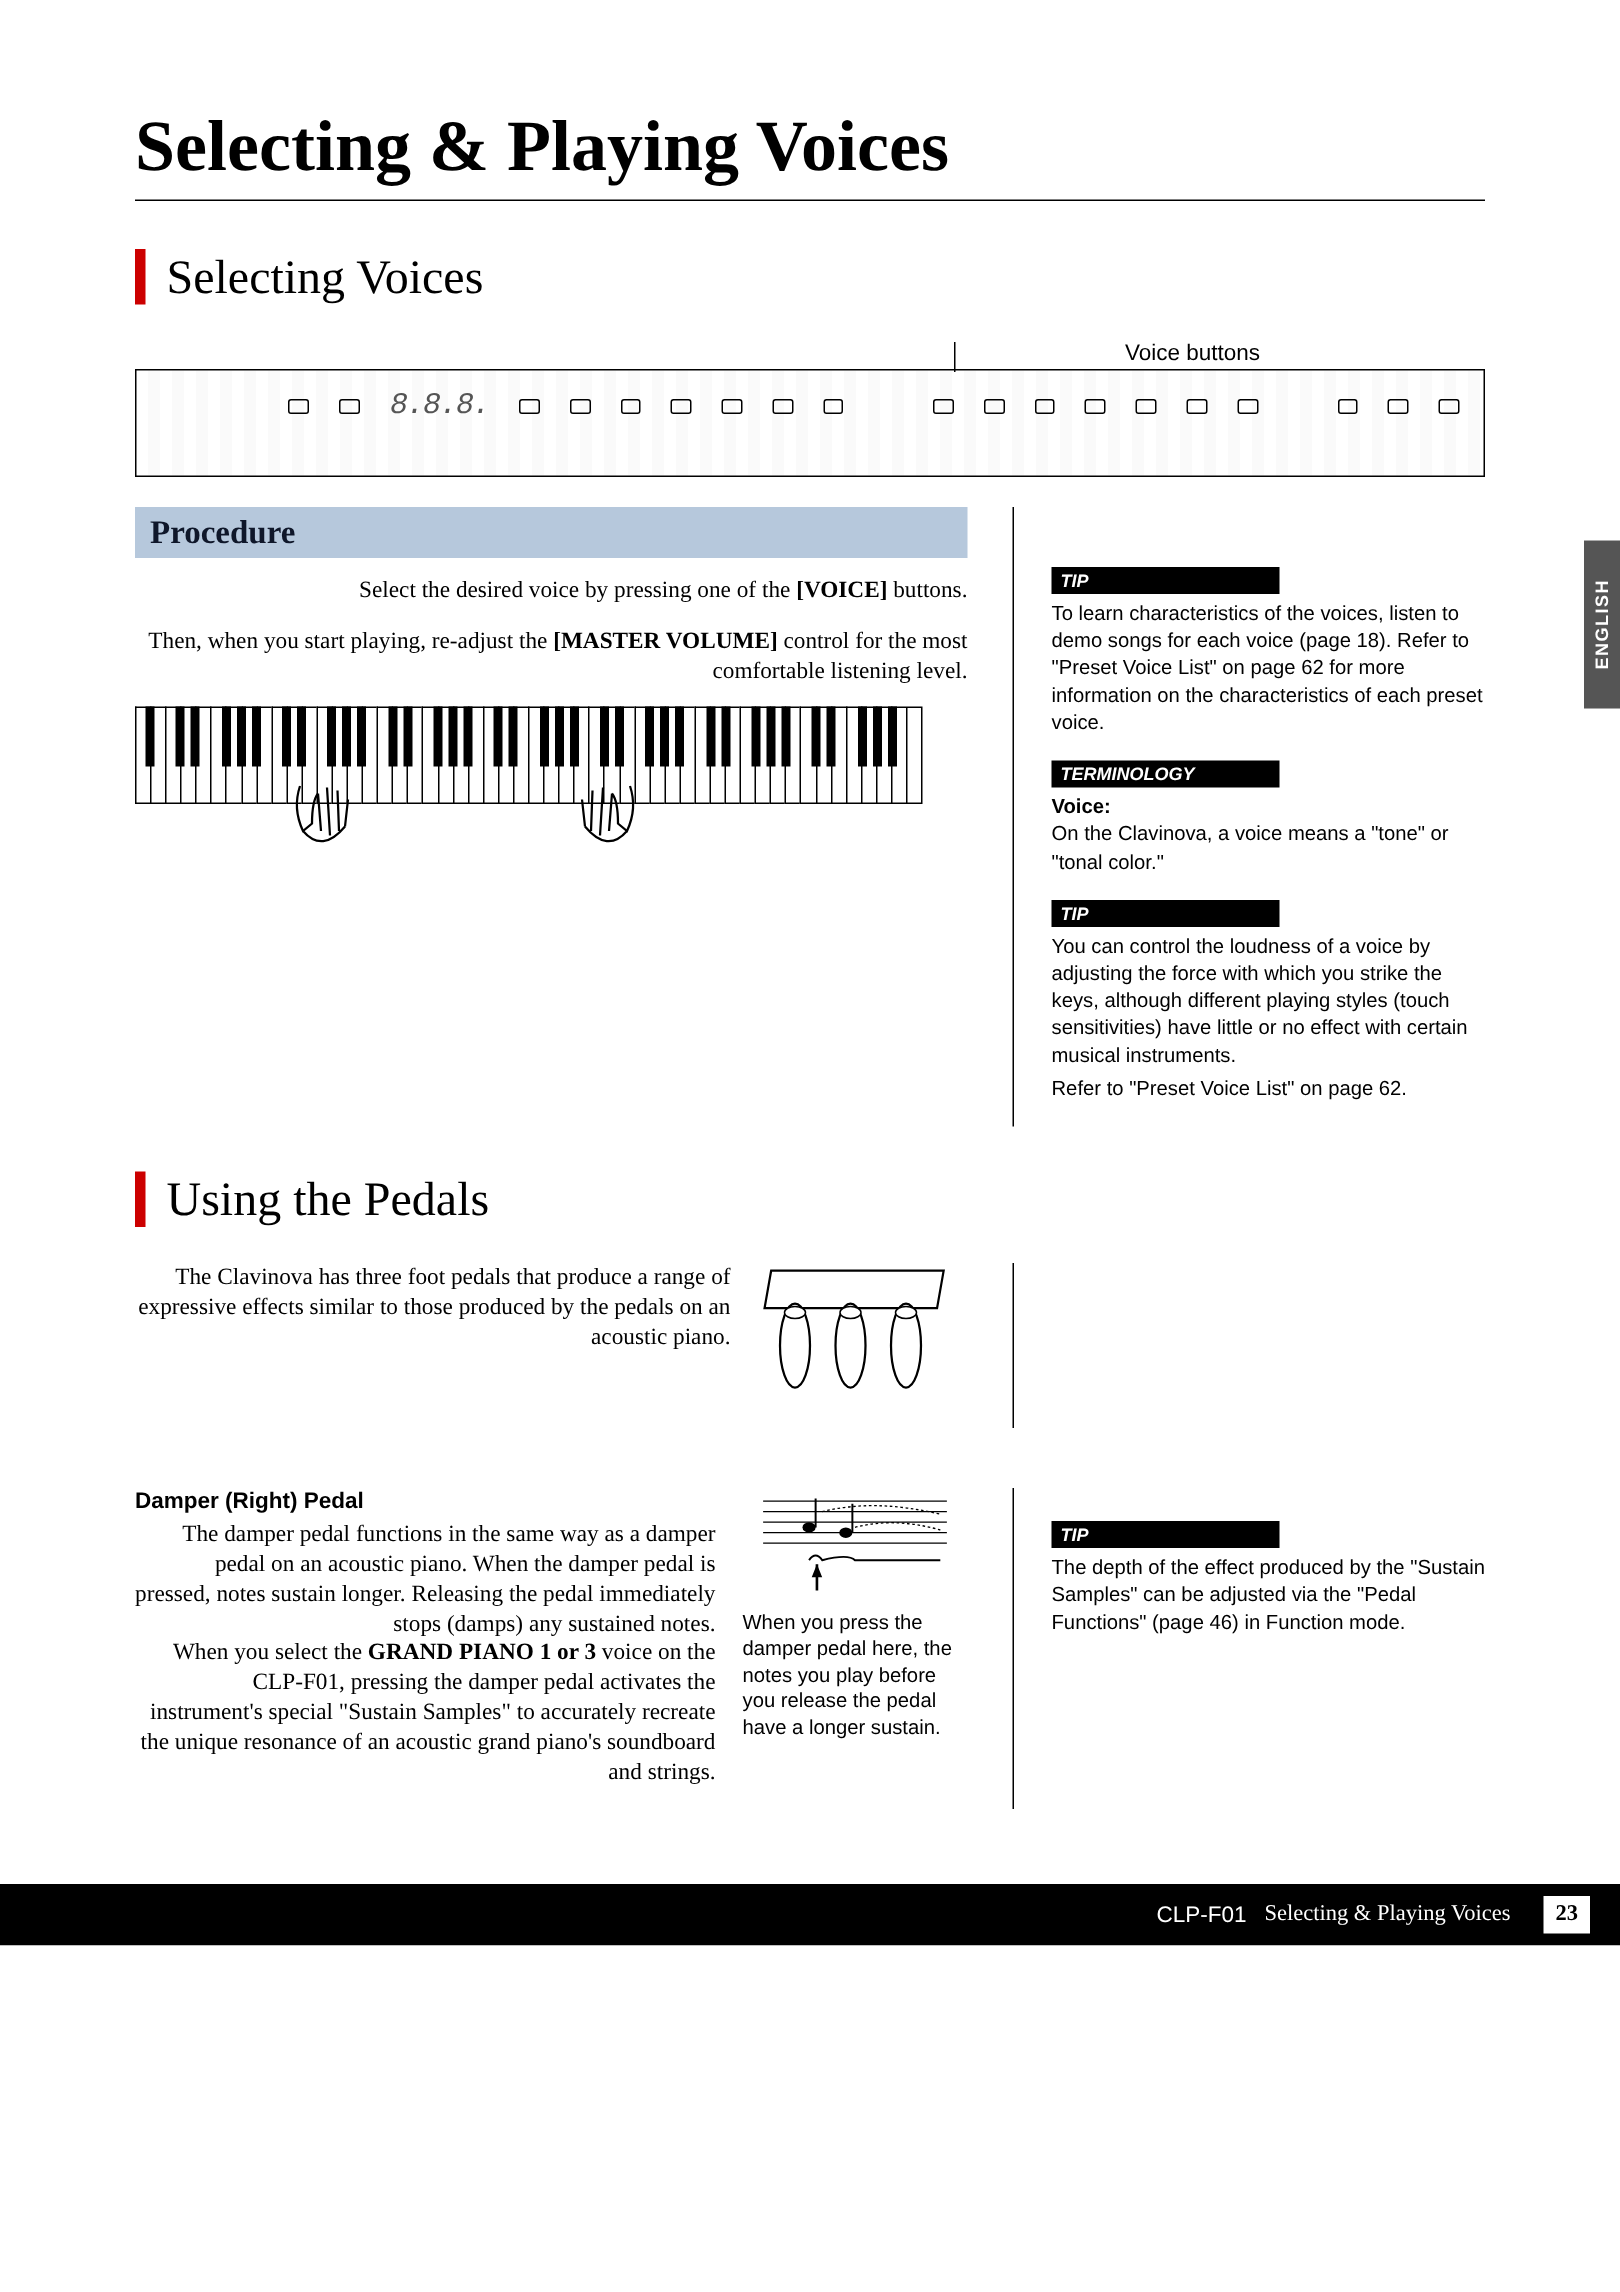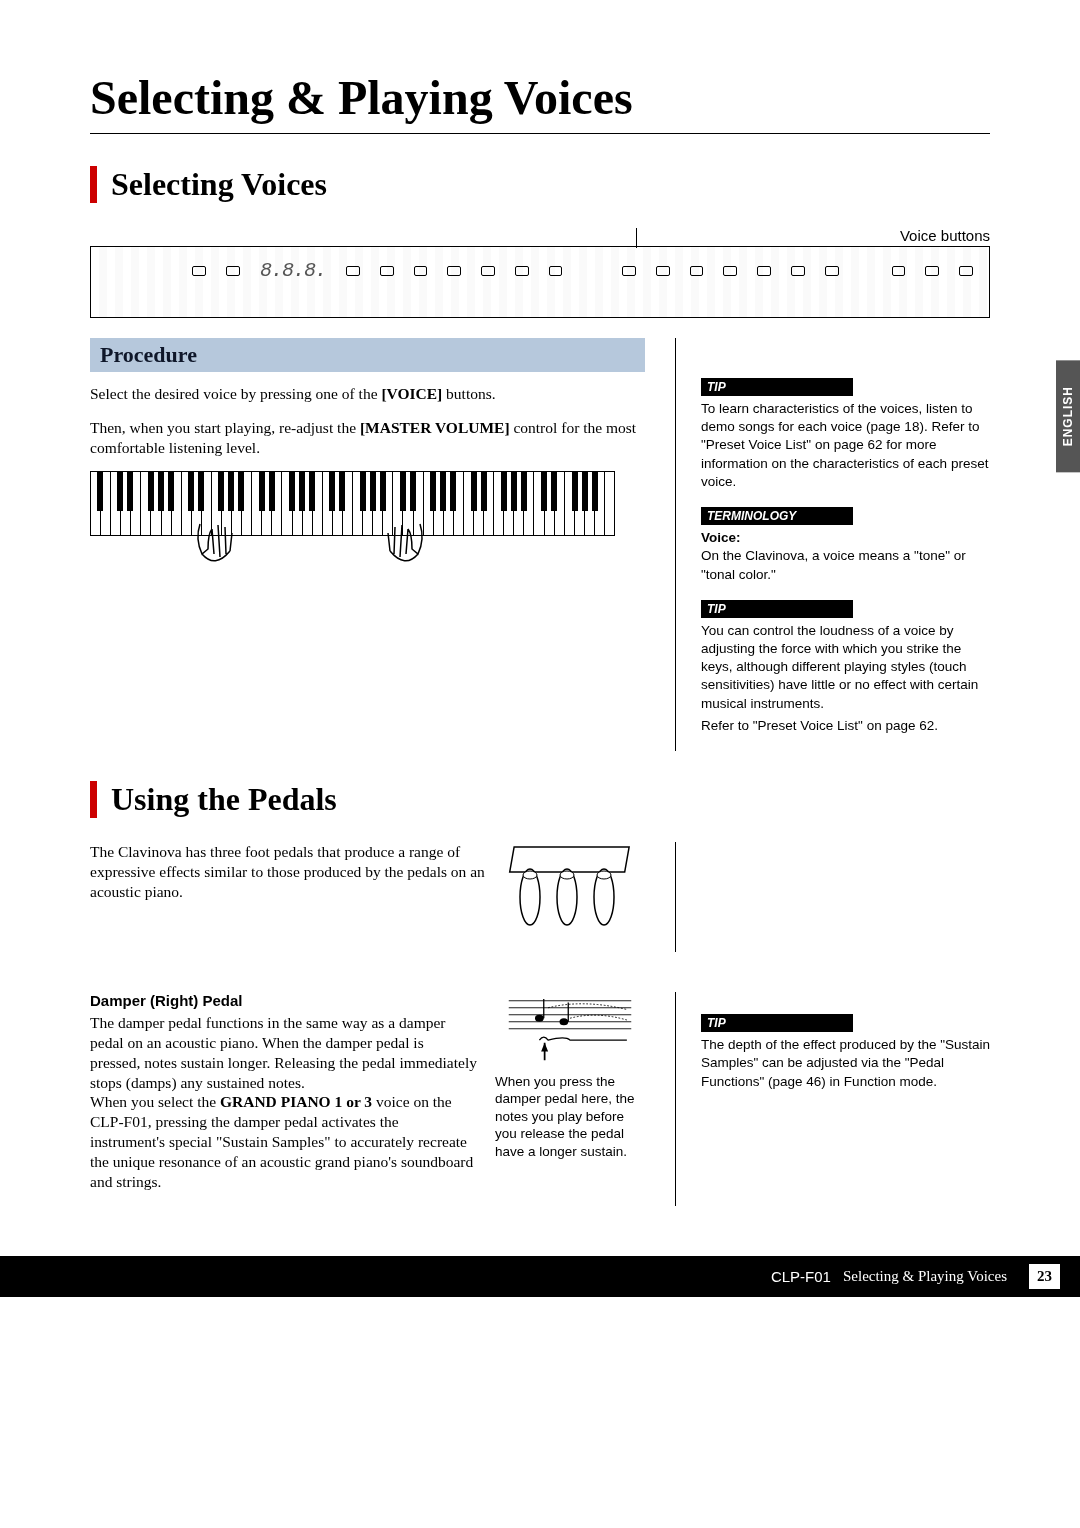--- a/index.html
+++ b/index.html
@@ -20,28 +20,28 @@
   font-weight: 600;
   margin: 0 0 8px 0;
 }
 .rule {
   border-top: 1.5px solid #000;
   margin-bottom: 32px;
 }
 .section-title {
   font-family: Georgia, 'Times New Roman', serif;
   font-size: 32px;
-  font-weight: 700;
+  font-weight: 400;
   margin: 0 0 24px 0;
   padding-left: 14px;
   border-left: 7px solid #c00;
 }
 .voice-label {
   font-size: 15px;
-  text-align: right;
+  text-align: center;
   margin-left: 510px;
   margin-bottom: 2px;
 }
 .panel-diagram {
   border: 1px solid #000;
   height: 70px;
   margin-bottom: 20px;
   position: relative;
   background: repeating-linear-gradient(90deg, transparent 0, transparent 8px, rgba(0,0,0,0.02) 8px, rgba(0,0,0,0.02) 16px);
 }
@@ -96,20 +96,21 @@
   font-size: 22px;
   font-weight: bold;
   color: #0f172a;
   margin-bottom: 12px;
 }
 .body-text {
   font-family: Georgia, 'Times New Roman', serif;
   font-size: 15.5px;
   line-height: 1.28;
   margin: 0 0 14px 0;
+  text-align: right;
 }
 .keyboard {
   width: 525px;
   height: 100px;
   position: relative;
   margin: 6px 0 6px 0;
 }
 .kbd-whites {
   display: flex;
   height: 65px;

